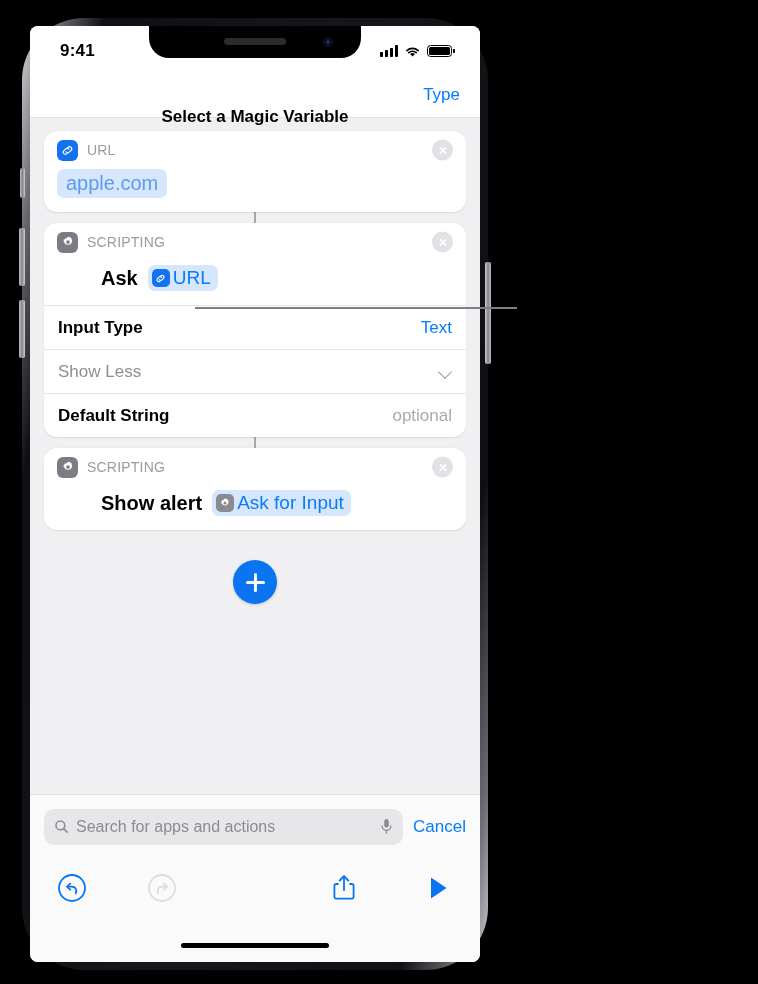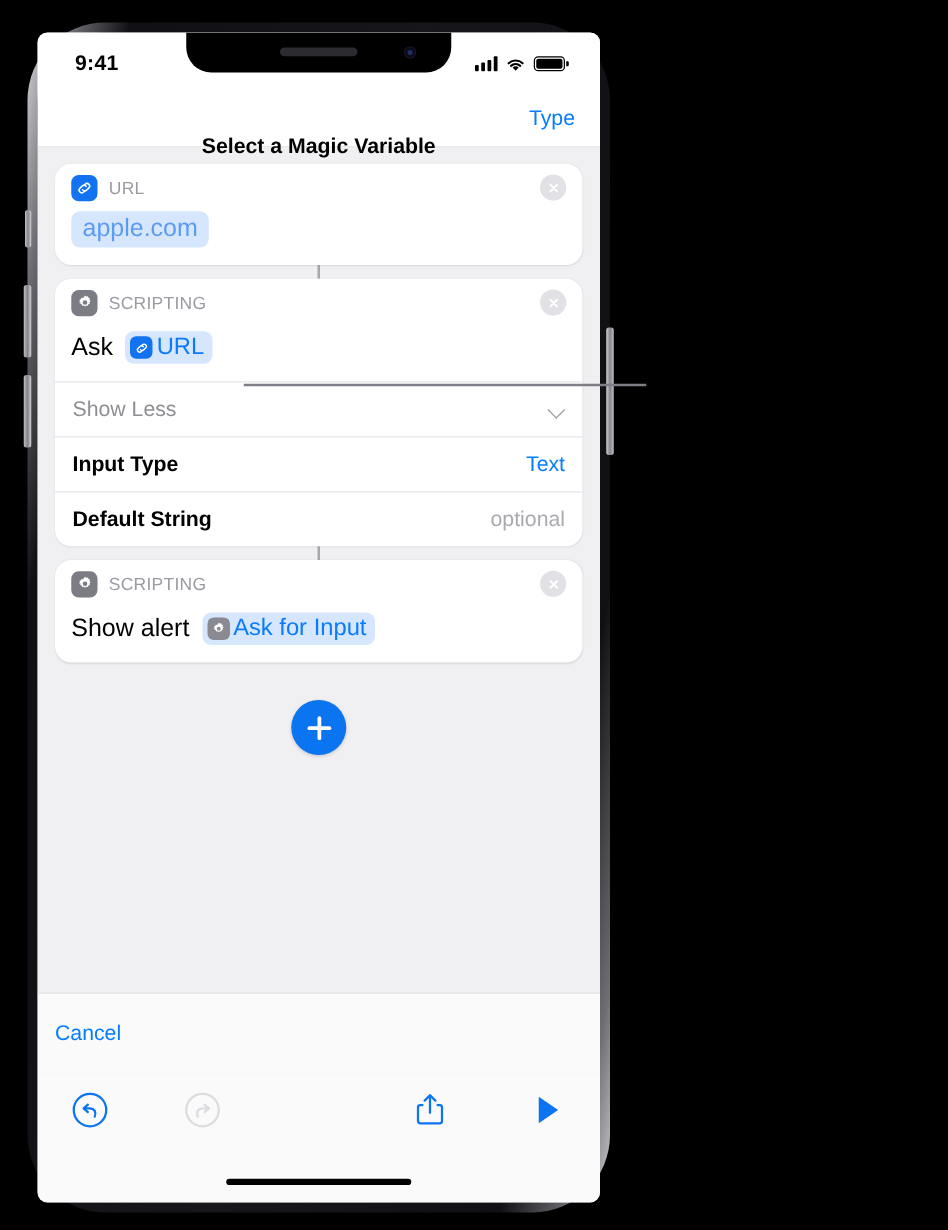--- a/index.html
+++ b/index.html
@@ -127,21 +127,21 @@
   }
 
   .card-body { padding: 0 13px 14px 13px; }
   .value-pill {
     display: inline-flex; align-items: center; background: #d6e7fd;
     border-radius: 7px; padding: 3px 9px; font-size: 20px; color: #5c9bf0;
   }
   .ask-row {
     display: flex; align-items: center; padding: 4px 13px 14px 13px; position: relative;
   }
-  .ask-label { font-size: 20px; font-weight: normal; color: #000; }
+  .ask-label { font-size: 20px; font-weight: bold; color: #000; margin-left: 44px; }
   .token {
     display: inline-flex; align-items: center; gap: 3px;
     background: #d6e7fd; border-radius: 7px; padding: 2px 7px 2px 4px;
     margin-left: 10px; position: relative; z-index: 3;
   }
   .token-icon { width: 18px; height: 18px; border-radius: 5px; display:flex; align-items:center; justify-content:center; flex:none; }
   .token-icon.link { background: #1272f0; }
   .token-icon.gear { background: #8a8a92; }
   .token-text { font-size: 19px; color: #0a7bfb; }
 
@@ -299,26 +299,26 @@
             <span class="token-icon link">
               <svg width="11" height="11" viewBox="0 0 16 16">
                 <path d="M6.3 9.7a2.6 2.6 0 0 0 3.9.3l2.2-2.2a2.6 2.6 0 0 0-3.7-3.7l-1 1" stroke="#fff" stroke-width="1.6" fill="none" stroke-linecap="round"></path>
                 <path d="M9.7 6.3a2.6 2.6 0 0 0-3.9-.3L3.6 8.2a2.6 2.6 0 0 0 3.7 3.7l1-1" stroke="#fff" stroke-width="1.6" fill="none" stroke-linecap="round"></path>
               </svg>
             </span>
             <span class="token-text">URL</span>
           </span>
         </div>
         <div class="row">
+          <span class="row-label">Input Type</span>
+          <span class="row-value">Text</span>
+        </div>
+        <div class="row">
           <span class="row-label muted">Show Less</span>
           <span class="chev"></span>
-        </div>
-        <div class="row">
-          <span class="row-label">Input Type</span>
-          <span class="row-value">Text</span>
         </div>
         <div class="row">
           <span class="row-label">Default String</span>
           <span class="row-value optional">optional</span>
         </div>
       </div>
 
       <div class="connector"></div>
 
       <div class="card">
@@ -350,20 +350,32 @@
         </div>
       </div>
 
       <div class="add-wrap">
         <div class="add-btn"></div>
       </div>
 
     </div>
 
     <div class="search-area">
+      <div class="search-field">
+        <svg width="15" height="15" viewBox="0 0 16 16">
+          <circle cx="6.8" cy="6.8" r="4.7" stroke="#8b8b91" stroke-width="1.6" fill="none"></circle>
+          <path d="M10.3 10.3 14 14" stroke="#8b8b91" stroke-width="1.7" stroke-linecap="round"></path>
+        </svg>
+        <span class="search-placeholder">Search for apps and actions</span>
+        <svg width="13" height="17" viewBox="0 0 14 18">
+          <rect x="4.6" y="1" width="4.8" height="9" rx="2.4" fill="#8b8b91"></rect>
+          <path d="M2.3 8.4a4.7 4.7 0 0 0 9.4 0" stroke="#8b8b91" stroke-width="1.4" fill="none" stroke-linecap="round"></path>
+          <path d="M7 13.1V16" stroke="#8b8b91" stroke-width="1.4" stroke-linecap="round"></path>
+        </svg>
+      </div>
       <span class="cancel-btn">Cancel</span>
     </div>
 
     <div class="toolbar">
       <div class="tb-left">
         <div class="tb-btn">
           <svg width="30" height="30" viewBox="0 0 30 30">
             <circle cx="15" cy="15" r="13" stroke="#0b74f0" stroke-width="1.8" fill="none"></circle>
             <path d="M18.8 20.3c1.3-3.6.2-6.6-4.5-6.6h-3.6" stroke="#0b74f0" stroke-width="1.8" fill="none" stroke-linecap="round"></path>
             <path d="M13.3 10.7 9.9 13.7l3.4 3" stroke="#0b74f0" stroke-width="1.8" fill="none" stroke-linecap="round" stroke-linejoin="round"></path>

